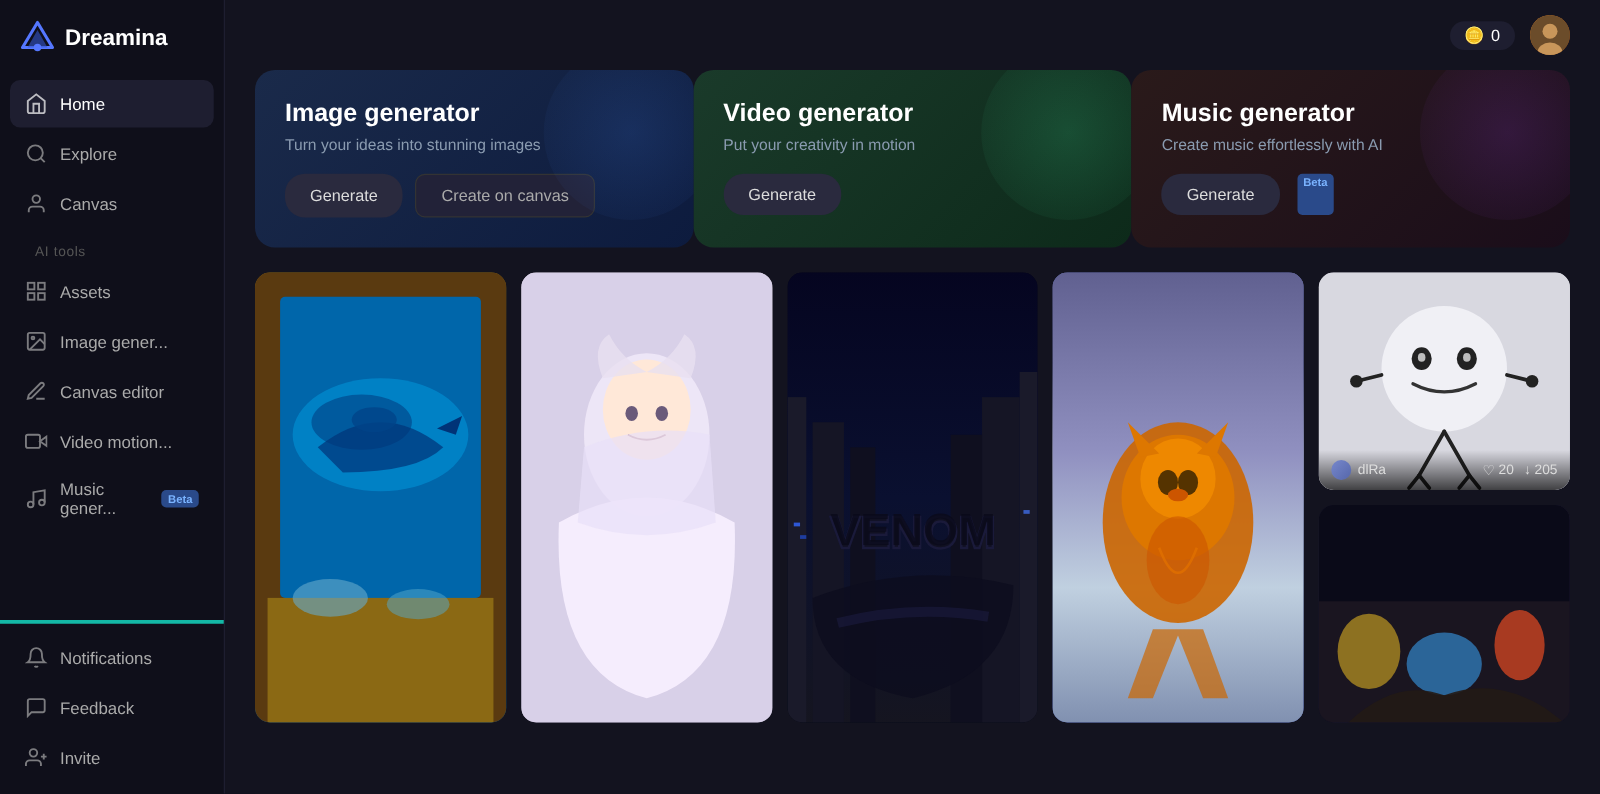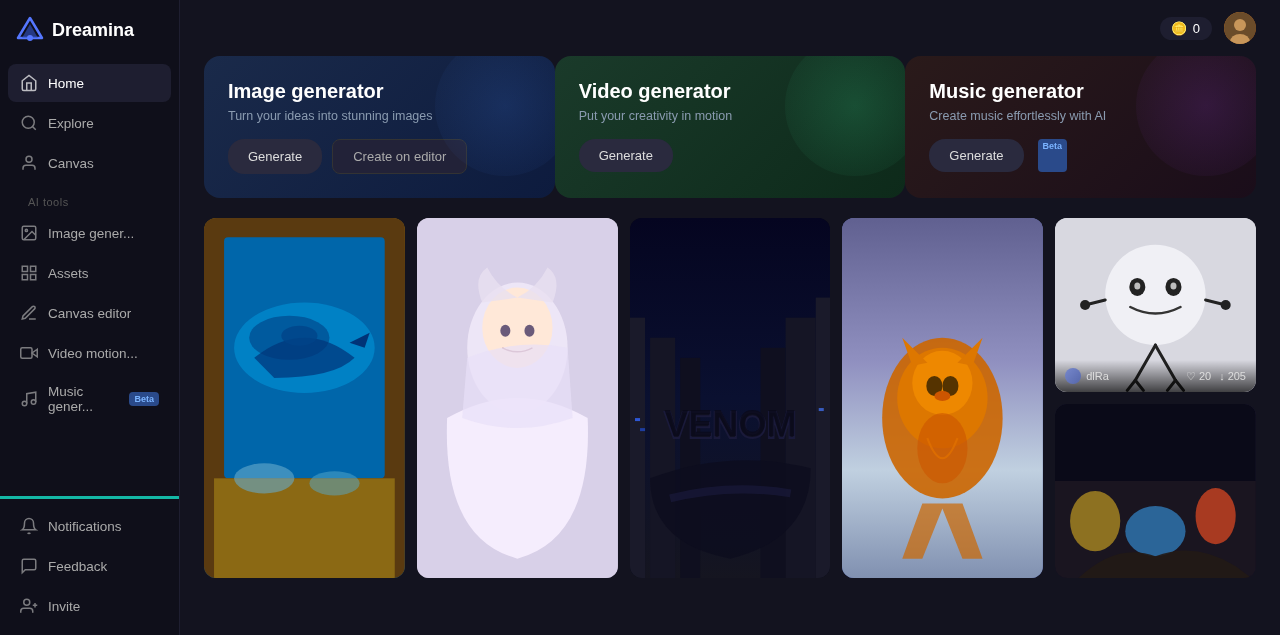--- a/index.html
+++ b/index.html
@@ -383,34 +383,34 @@
         <path d="M20 21v-2a4 4 0 00-4-4H8a4 4 0 00-4 4v2"></path>
         <circle cx="12" cy="7" r="4"></circle>
       </svg>
       <span class="nav-label">Canvas</span>
     </div>
 
     <div class="ai-tools-label">AI tools</div>
 
     <div class="nav-item">
       <svg class="nav-icon" viewBox="0 0 24 24" fill="none" stroke="currentColor" stroke-width="2">
-        <rect x="3" y="3" width="18" height="18" rx="2"></rect>
-        <circle cx="8.5" cy="8.5" r="1.5"></circle>
-        <polyline points="21,15 16,10 5,21"></polyline>
-      </svg>
-      <span class="nav-label">Image gener...</span>
-    </div>
-    <div class="nav-item">
-      <svg class="nav-icon" viewBox="0 0 24 24" fill="none" stroke="currentColor" stroke-width="2">
         <rect x="3" y="3" width="7" height="7"></rect>
           <rect x="14" y="3" width="7" height="7"></rect>
         <rect x="14" y="14" width="7" height="7"></rect>
           <rect x="3" y="14" width="7" height="7"></rect>
       </svg>
       <span class="nav-label">Assets</span>
+    </div>
+    <div class="nav-item">
+      <svg class="nav-icon" viewBox="0 0 24 24" fill="none" stroke="currentColor" stroke-width="2">
+        <rect x="3" y="3" width="18" height="18" rx="2"></rect>
+        <circle cx="8.5" cy="8.5" r="1.5"></circle>
+        <polyline points="21,15 16,10 5,21"></polyline>
+      </svg>
+      <span class="nav-label">Image gener...</span>
     </div>
     <div class="nav-item">
       <svg class="nav-icon" viewBox="0 0 24 24" fill="none" stroke="currentColor" stroke-width="2">
         <path d="M12 20h9"></path>
           <path d="M16.5 3.5a2.121 2.121 0 013 3L7 19l-4 1 1-4L16.5 3.5z"></path>
       </svg>
       <span class="nav-label">Canvas editor</span>
     </div>
     <div class="nav-item">
       <svg class="nav-icon" viewBox="0 0 24 24" fill="none" stroke="currentColor" stroke-width="2">
@@ -473,21 +473,21 @@
   </div>
 
   <div class="generator-row">
 
     <div class="gen-card gen-card-image">
       <div class="gen-deco deco-blue"></div>
       <div class="gen-card-title">Image generator</div>
       <div class="gen-card-desc">Turn your ideas into stunning images</div>
       <div class="gen-card-buttons">
         <button class="btn-primary">Generate</button>
-        <button class="btn-secondary">Create on editor</button>
+        <button class="btn-secondary">Create on canvas</button>
       </div>
     </div>
 
     <div class="gen-card gen-card-video">
       <div class="gen-deco deco-green"></div>
       <div class="gen-card-title">Video generator</div>
       <div class="gen-card-desc">Put your creativity in motion</div>
       <div class="gen-card-buttons">
         <button class="btn-primary">Generate</button>
       </div>

